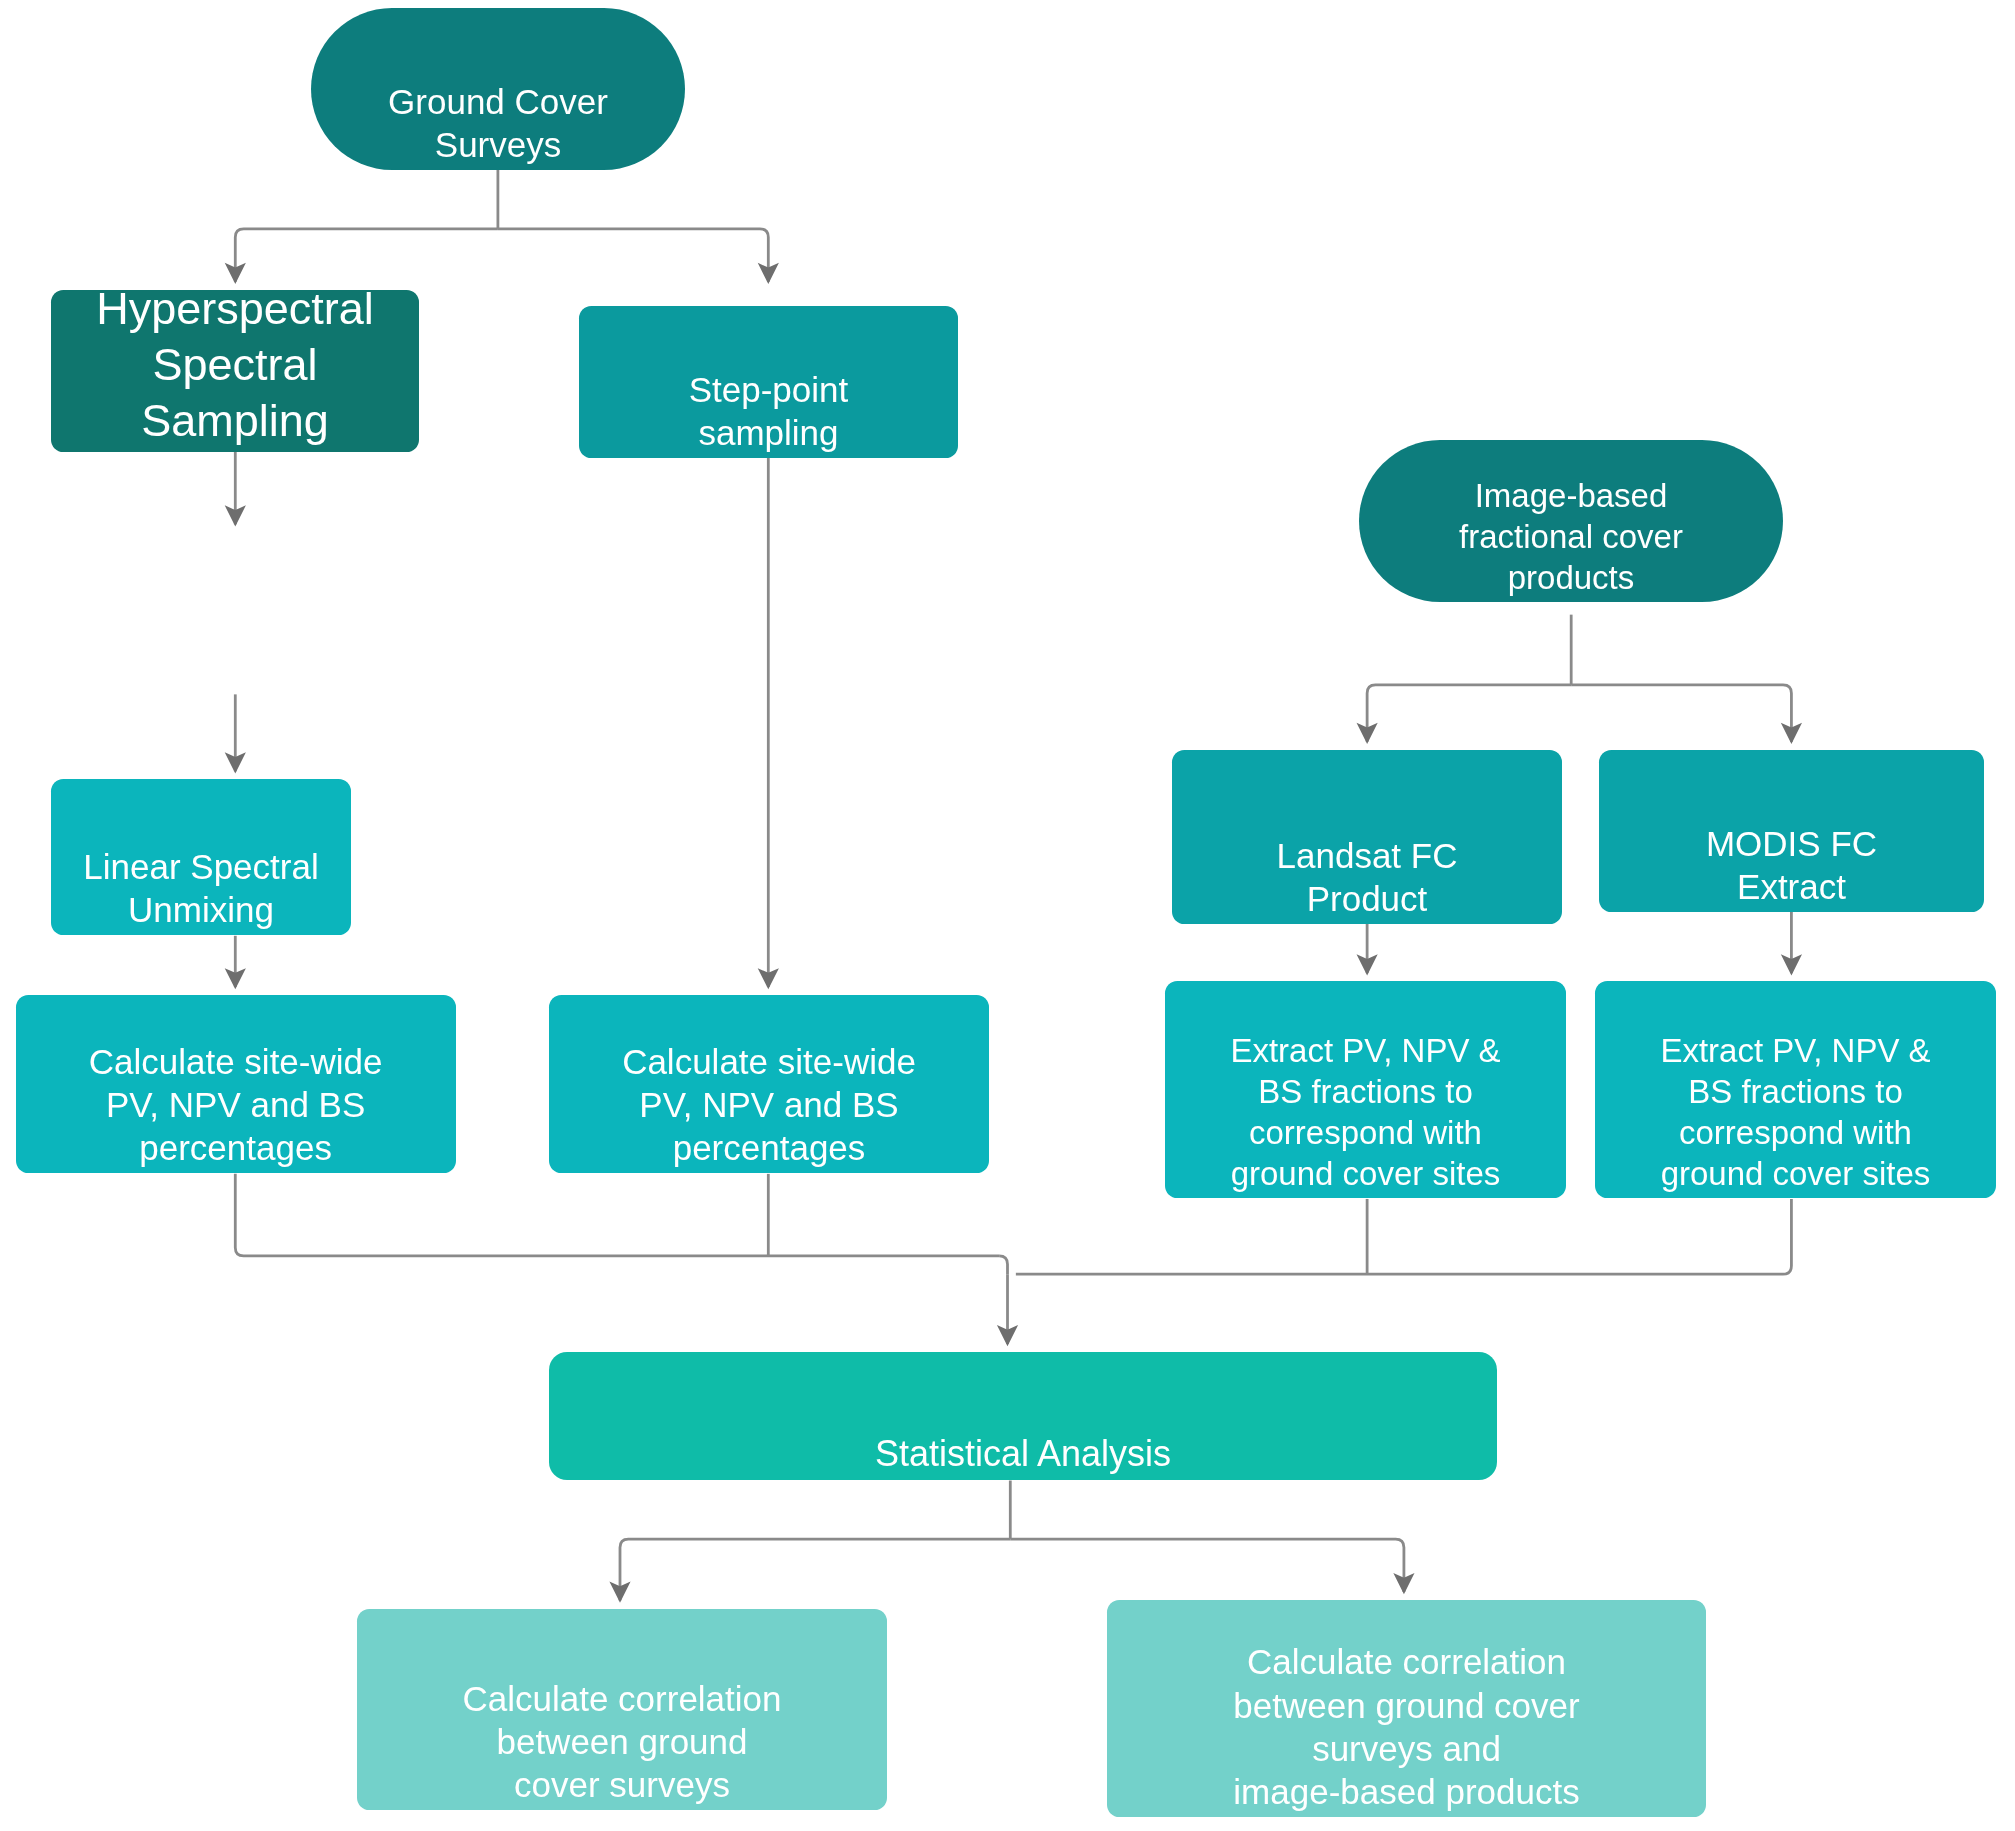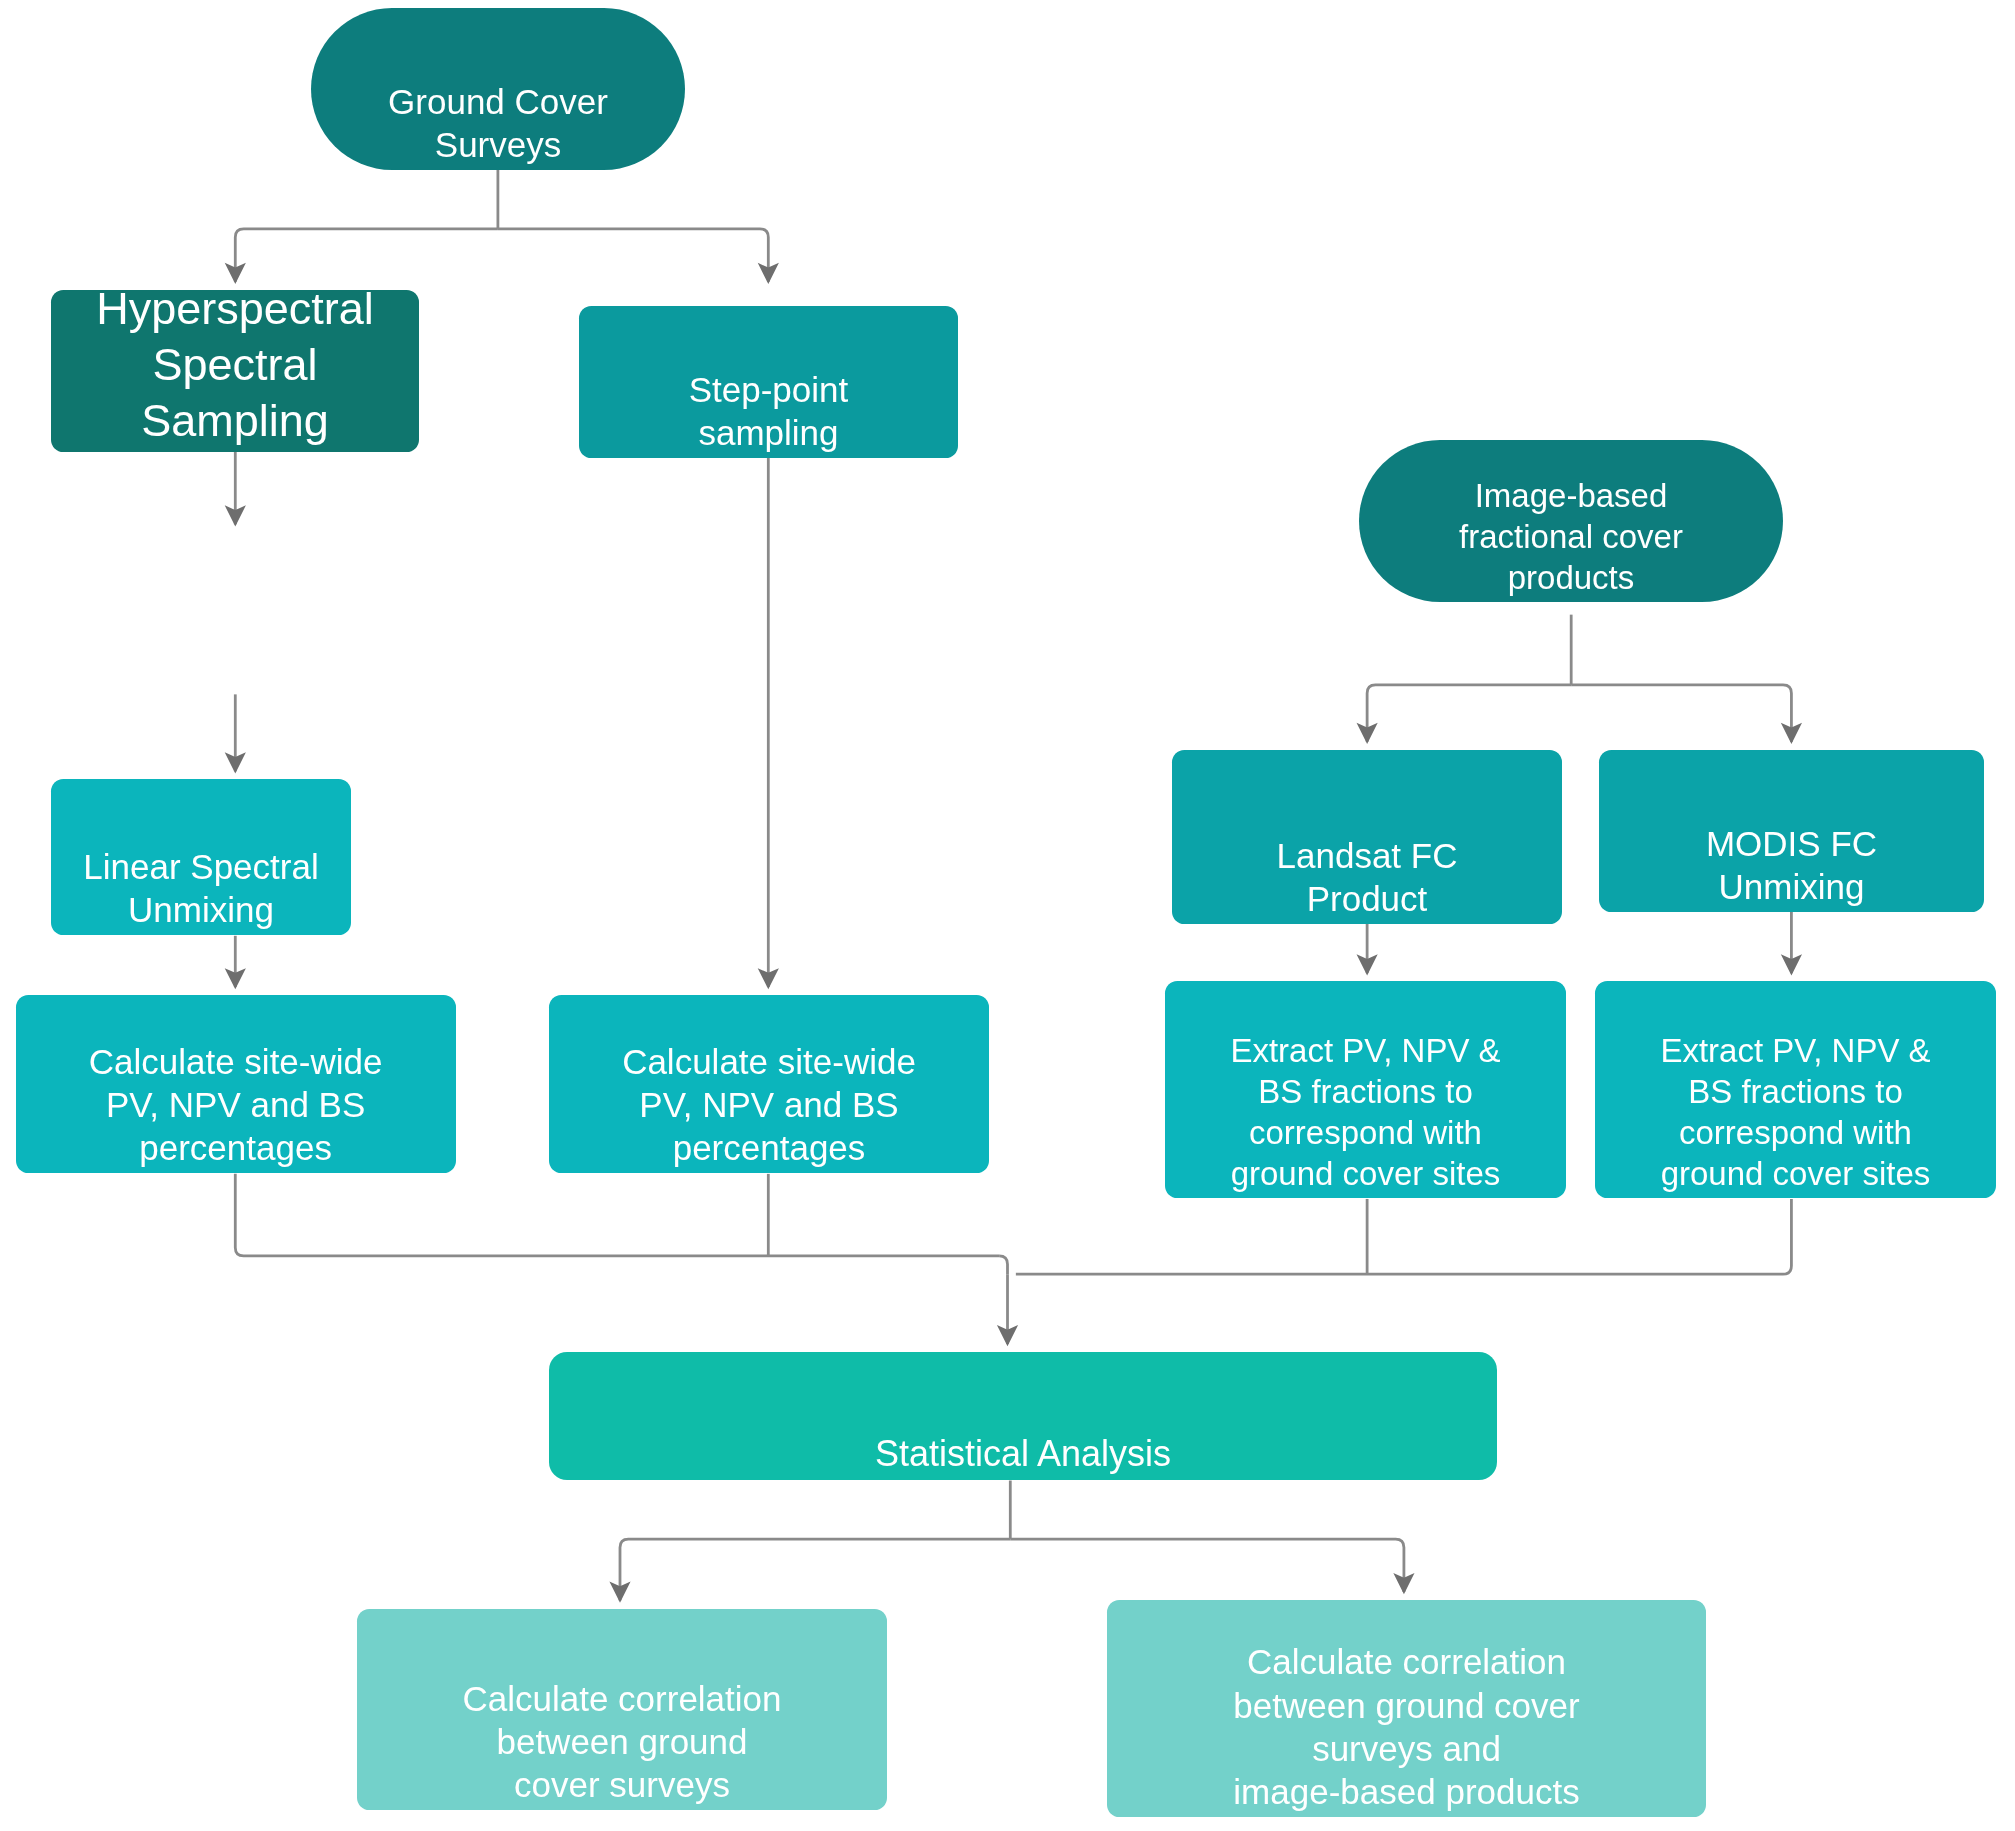--- a/index.html
+++ b/index.html
@@ -136,21 +136,21 @@
 products</span>
   </div>
 
   <div class="node shape-rect" style="left:1172px; top:750px; width:390px; height:174px; background:#0BA3A8; font-size:35px;">
     <span class="node-label">Landsat  FC
 Product</span>
   </div>
 
   <div class="node shape-rect" style="left:1599px; top:750px; width:385px; height:162px; background:#0BA3A8; font-size:35px;">
     <span class="node-label">MODIS FC
-Unmixing</span>
+Extract</span>
   </div>
 
   <div class="node shape-rect" style="left:1165px; top:981px; width:401px; height:217px; background:#0BB5BC; font-size:33px;">
     <span class="node-label">Extract  PV, NPV &amp;
 BS fractions to
 correspond with
 ground cover sites</span>
   </div>
 
   <div class="node shape-rect" style="left:1595px; top:981px; width:401px; height:217px; background:#0BB5BC; font-size:33px;">

